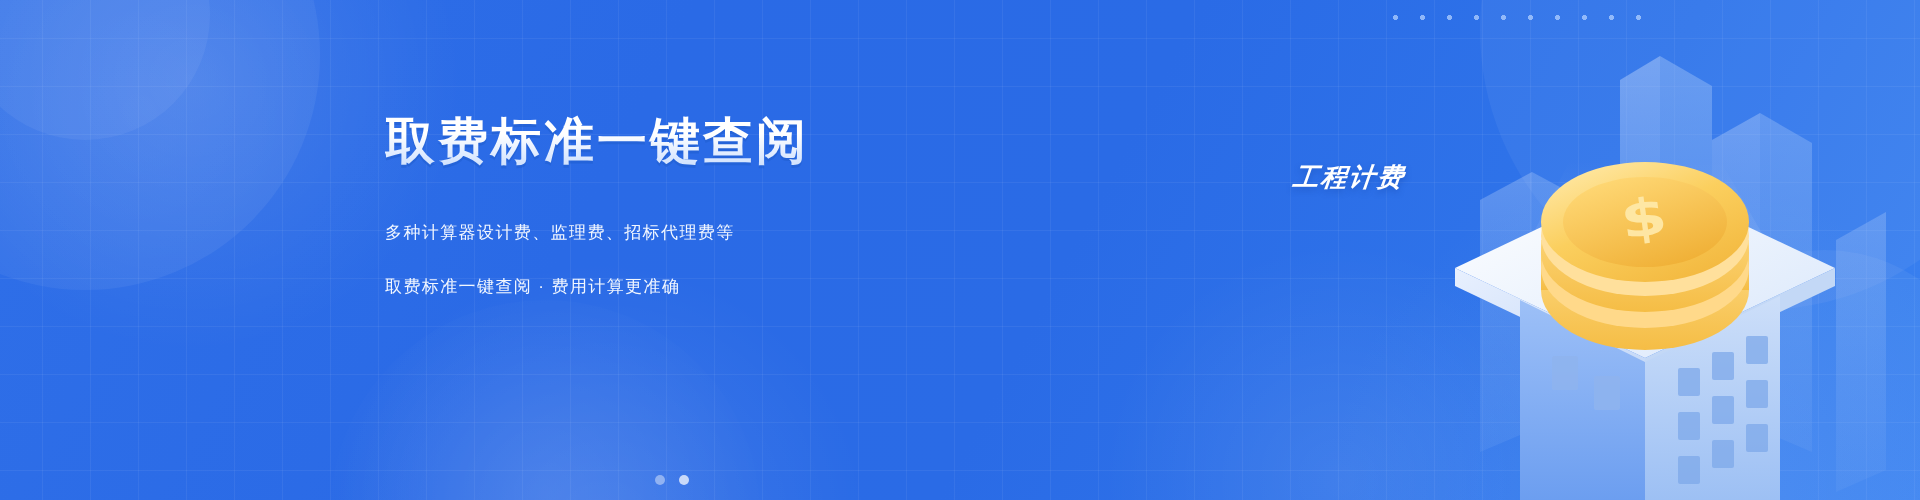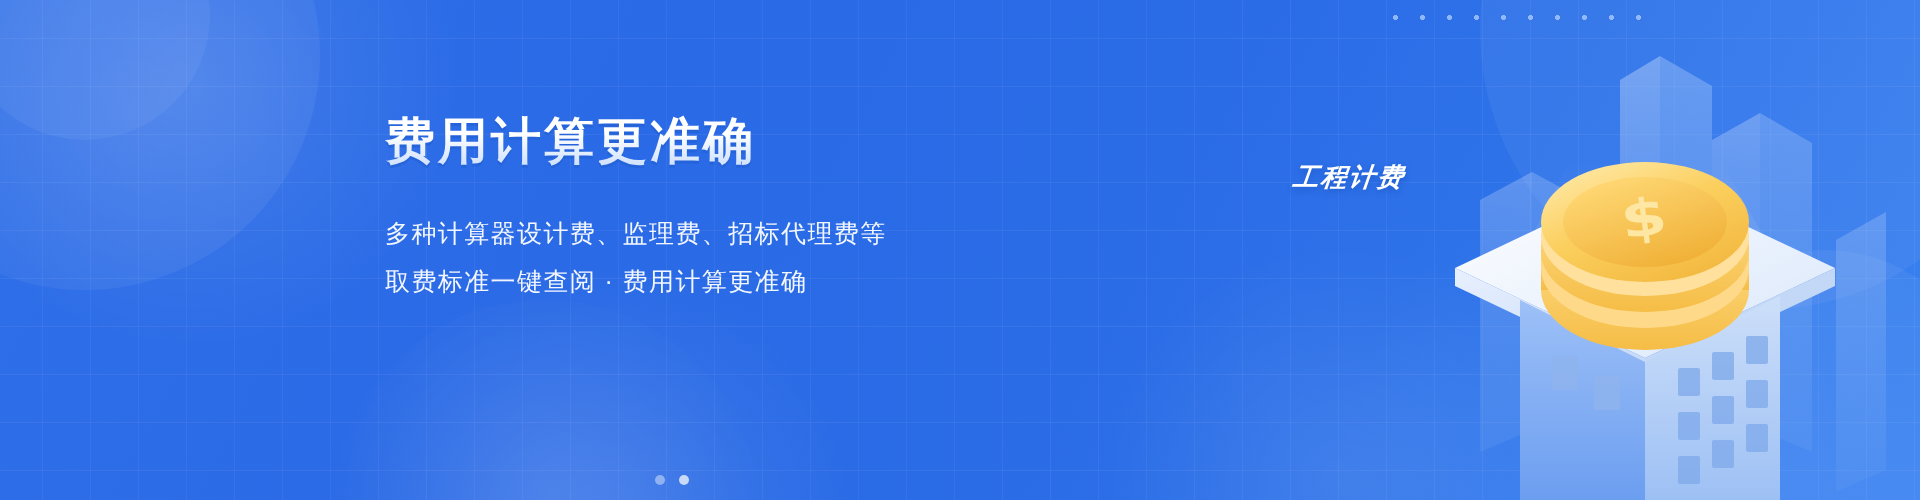--- a/index.html
+++ b/index.html
@@ -70,27 +70,27 @@
     background:linear-gradient(180deg,#ffffff 38%,#dce9ff 76%,#c6dbfb 100%);
     -webkit-background-clip:text;
     background-clip:text;
     -webkit-text-fill-color:transparent;
     filter:drop-shadow(0 3px 0 rgba(31,93,205,.55));
     white-space:nowrap;
   }
 
   .sub{
     margin-top:40px;
-    font-size:25px;
+    font-size:17px;
     line-height:42px;
     letter-spacing:1.4px;
     color:#f2f7ff;
     white-space:nowrap;
   }
-  .sub div + div{ margin-top:6px; }
+  .sub div + div{ margin-top:12px; }
 
   
   .dots{ position:absolute; left:655px; bottom:15px; display:flex; gap:14px;}
   .dots i{ display:block; width:10px; height:10px; border-radius:50%;
            background:rgba(255,255,255,.42); }
   .dots i.active{ background:rgba(255,255,255,.72); }
 
   
   .art{ position:absolute; right:0; top:0; width:820px; height:500px; }
   .art svg{ position:absolute; right:0; bottom:0; }
@@ -219,21 +219,21 @@
         <ellipse cx="545" cy="222" rx="82" ry="45" fill="url(#coinInner)"></ellipse>
 
         <text x="545" y="240" text-anchor="middle" font-family="DejaVu Sans, sans-serif" font-size="66" font-weight="700" fill="#ffe9a8" opacity=".95" transform="rotate(-8 545 226) scale(1,0.78) translate(0,62)">$</text>
       </g>
     </svg>
   </div>
 
   <div class="badge">工程计费</div>
 
   <div class="copy">
-    <div class="headline">费用计算更准确</div>
+    <div class="headline">取费标准一键查阅</div>
     <div class="sub">
       <div>多种计算器设计费、监理费、招标代理费等</div>
       <div>取费标准一键查阅 · 费用计算更准确</div>
     </div>
   </div>
 
   <div class="dots">
     <i></i>
     <i class="active"></i>
   </div>

